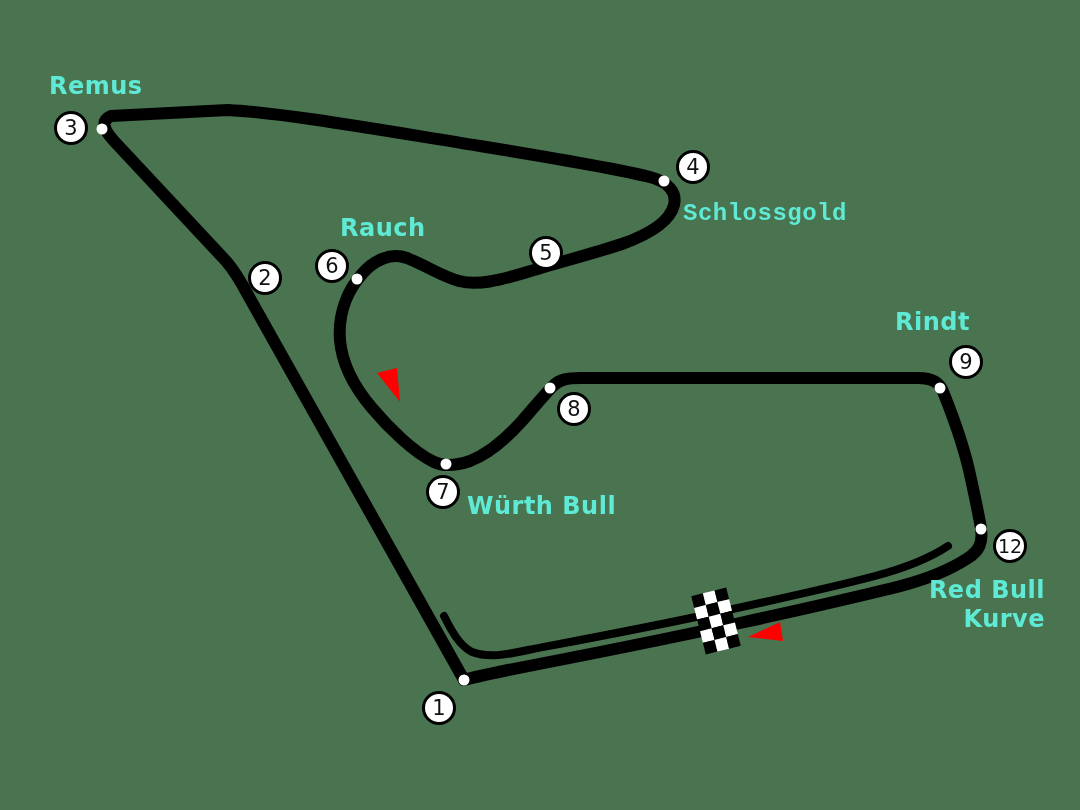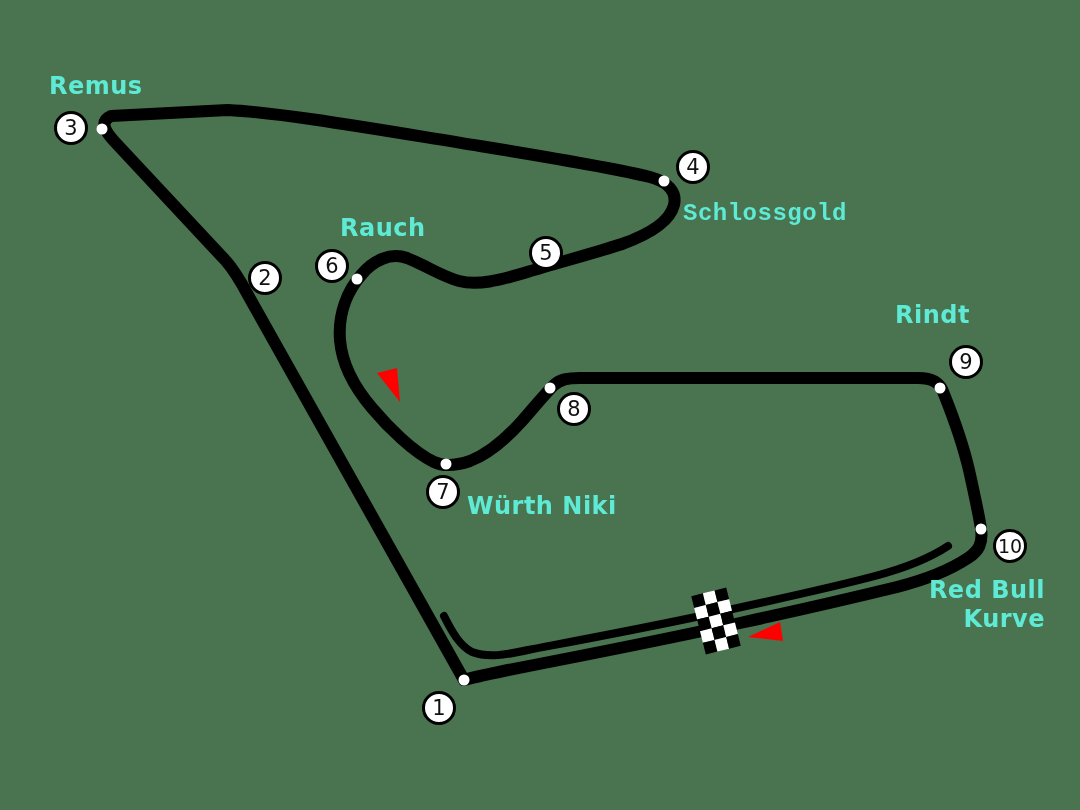--- a/index.html
+++ b/index.html
@@ -118,25 +118,25 @@
 
   <div class="corner-marker" style="left:422px; top:691px;">1</div>
   <div class="corner-marker" style="left:248px; top:261px;">2</div>
   <div class="corner-marker" style="left:54px;  top:111px;">3</div>
   <div class="corner-marker" style="left:676px; top:150px;">4</div>
   <div class="corner-marker" style="left:529px; top:236px;">5</div>
   <div class="corner-marker" style="left:315px; top:249px;">6</div>
   <div class="corner-marker" style="left:426px; top:475px;">7</div>
   <div class="corner-marker" style="left:557px; top:392px;">8</div>
   <div class="corner-marker" style="left:949px; top:345px;">9</div>
-  <div class="corner-marker" style="left:993px; top:529px; font-size:19px;">10</div>
+  <div class="corner-marker" style="left:993px; top:529px; font-size:19px;">12</div>
 
   <div class="corner-label" style="left:49px;  top:72px;">Remus</div>
   <div class="corner-label" style="left:683px; top:199px;font-family:Liberation Mono, monospace;">Schlossgold</div>
   <div class="corner-label" style="left:316px; top:214px;margin-left:24px;">Rauch</div>
-  <div class="corner-label" style="left:467px; top:492px;">Würth Niki</div>
-  <div class="corner-label" style="left:895px; top:301px;text-align:center;">Rindt</div>
+  <div class="corner-label" style="left:467px; top:492px;">Würth Bull</div>
+  <div class="corner-label" style="left:895px; top:308px;text-align:center;">Rindt</div>
   <div class="corner-label right-align" style="right:35px; top:576px;">
     <div>Red Bull</div>
     <div>Kurve</div>
   </div>
 
 </div>
 
 </body></html>

